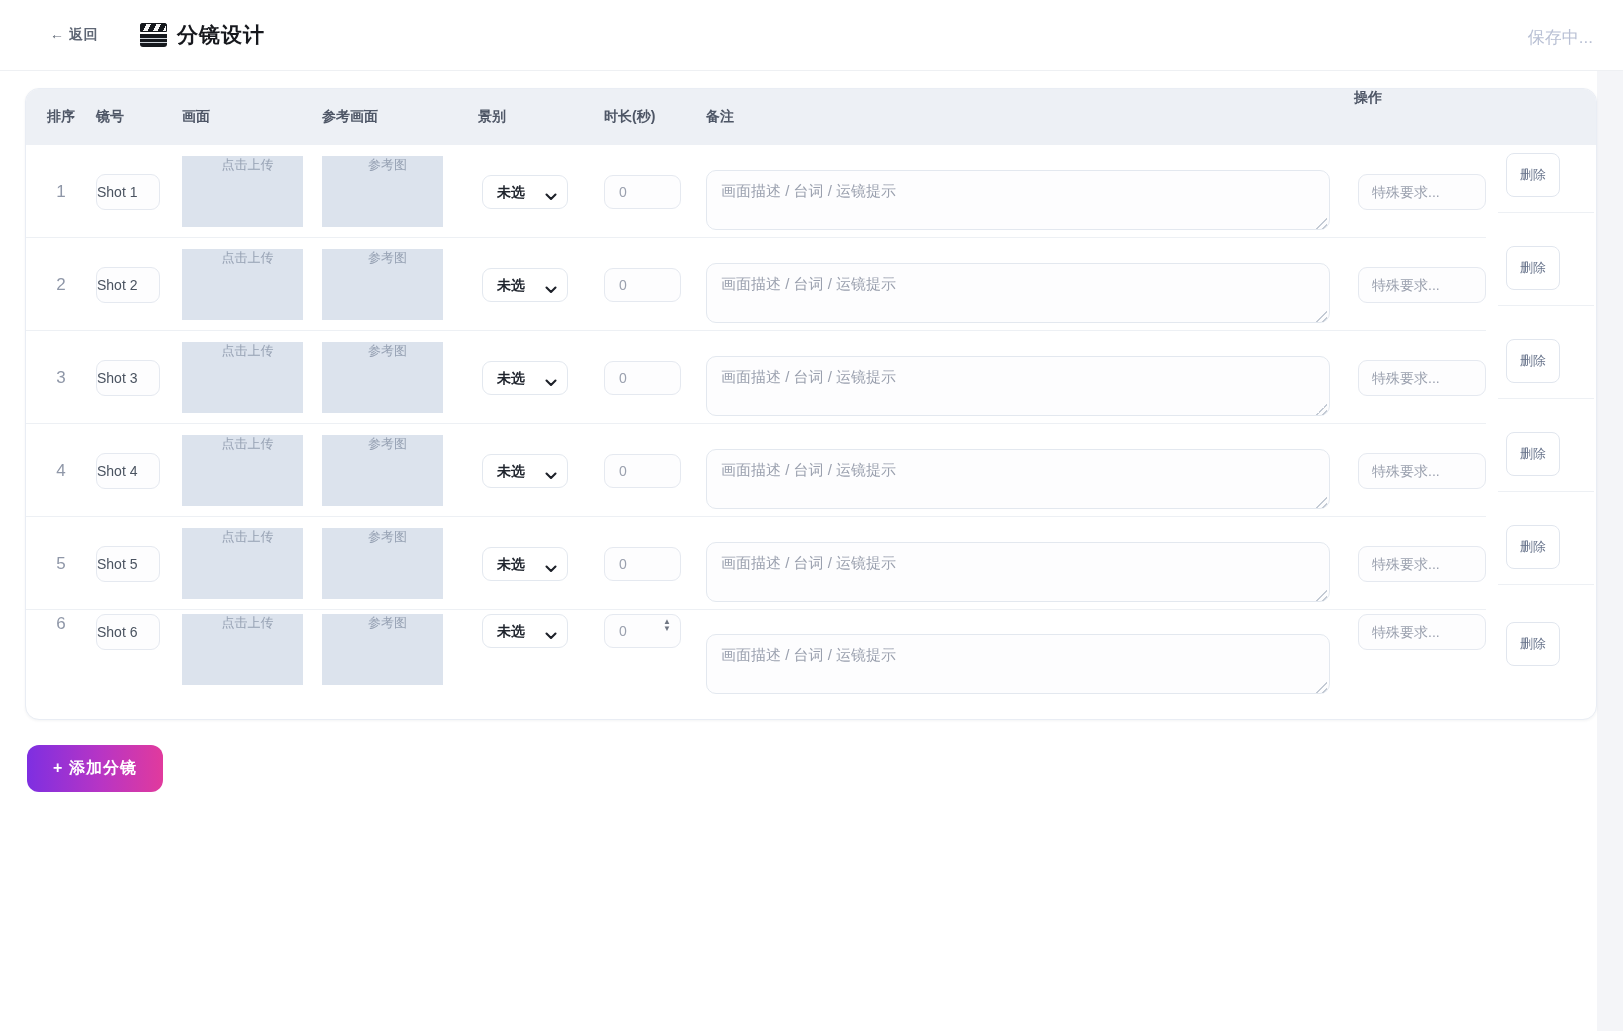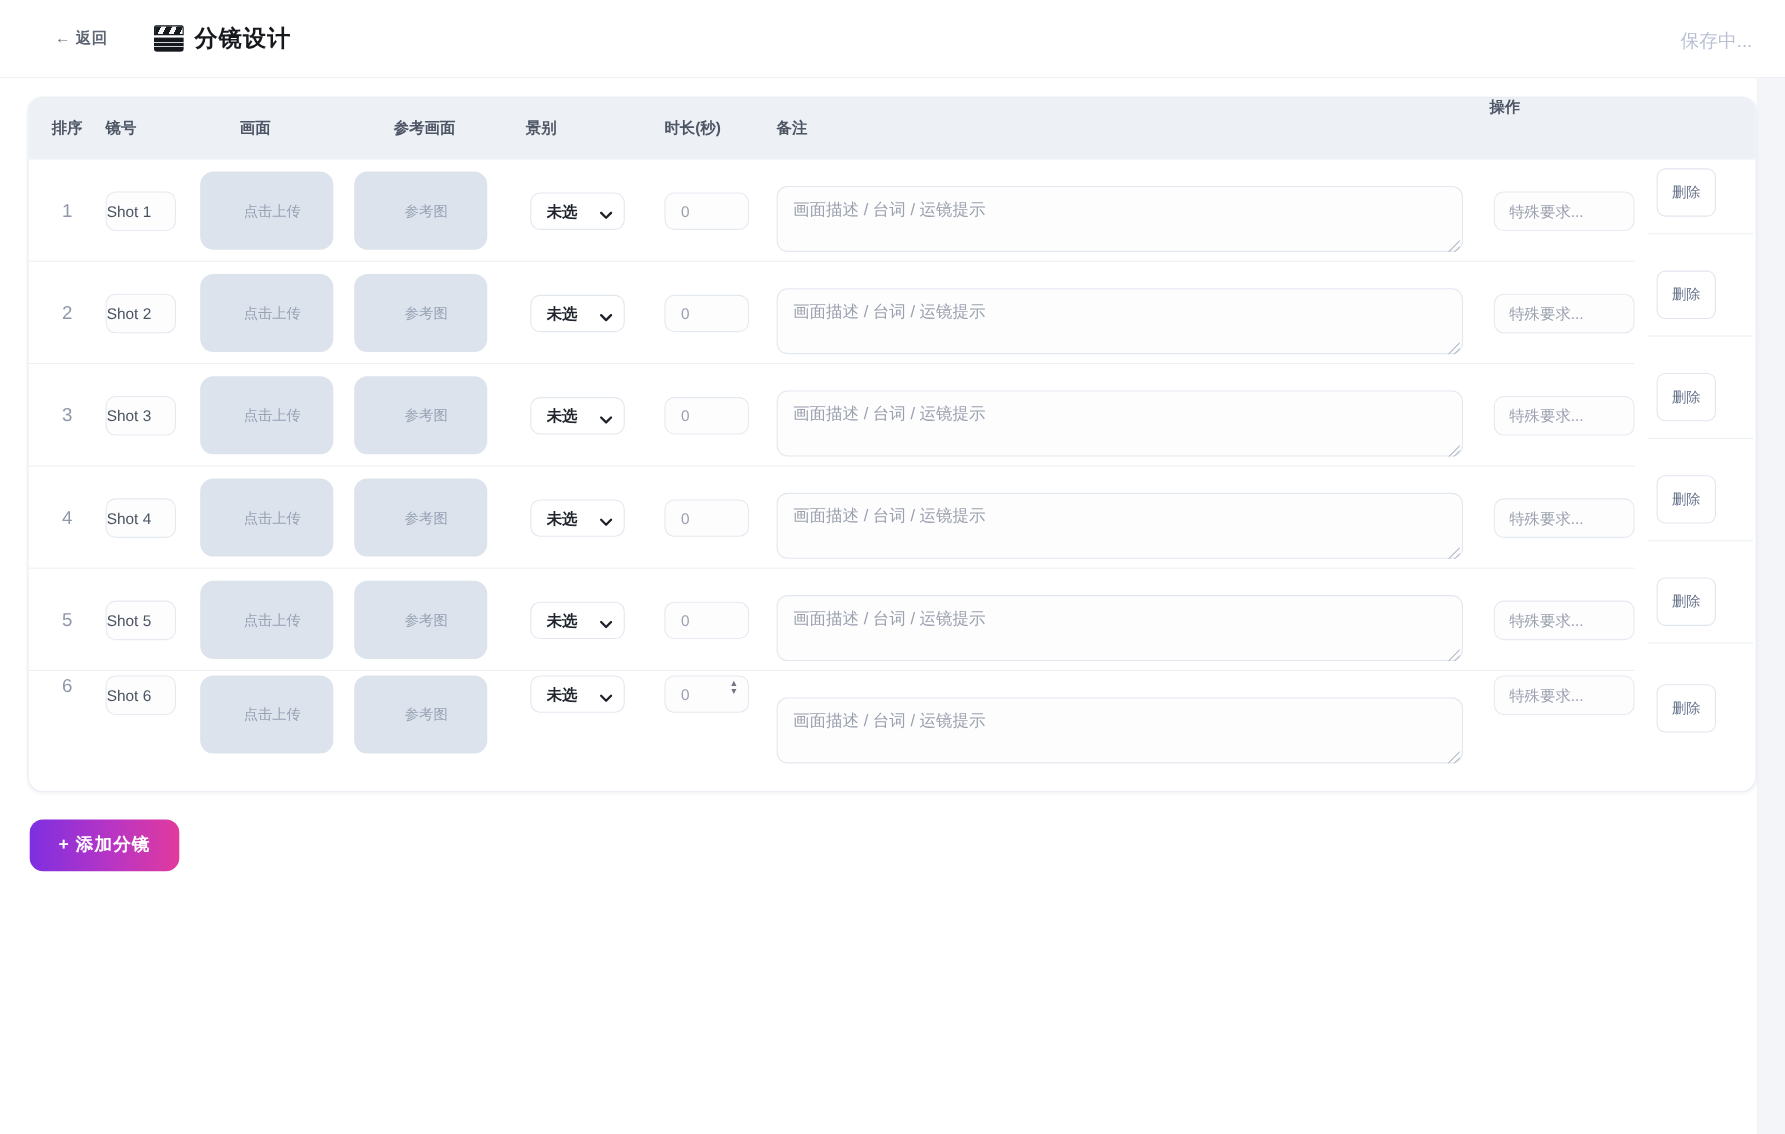--- a/index.html
+++ b/index.html
@@ -43,21 +43,21 @@
   .grid-row {
     display:grid;
     grid-template-columns:70px 78px 140px 140px 120px 120px 652px 152px 100px;
     align-items:center;
   }
   .thead { background:#edf0f5; height:56px; }
   .th {
     font-size:14px; font-weight:700; color:#4e5666; white-space:nowrap;
   }
   .th.c1 { text-align:center; }
-  .th.c3,.th.c4 { padding-left:8px;margin-left:36px; }
+  .th.c3,.th.c4 { padding-left:8px; }
   .th.c5 { padding-left:24px; }
   .th.c6 { padding-left:30px; }
   .th.c7 { padding-left:13px; }
   .th.c8 { padding-left:12px; }
   .th.c9 { padding-left:8px; }
   
   .row { height:93px; position:relative; }
   .row:not(.last)::after {
     content:""; position:absolute; left:0; right:110px; bottom:0; height:1px; background:#edf0f4;
   }
@@ -65,22 +65,22 @@
   .row.last .cell { margin-top:4px; }
   .cell { display:flex; align-items:center; }
   .c1 { justify-content:center; }
   .order-num { font-size:17px; color:#8f97a8; font-weight:500; }
   .shot-input {
     width:64px; height:36px; border:1px solid #e5e9f0; border-radius:9px;
     font-size:14px; color:#4a5360; text-align:left; background:#fdfdfe; outline:none;
     font-family:inherit;
   }
   .upload-box {
-    width:121px; height:71px; margin-left:8px; background:#dce3ed; border-radius:12px;
-    display:flex; align-items:center; justify-content:center; cursor:pointer;
+    width:121px; height:71px; margin-left:8px; background:#dce3ed; border-radius:0;
+    display:flex; justify-content:center; cursor:pointer;
     font-size:13px; color:#96a1b3;padding-left:10px;
   }
   .select-wrap { position:relative; margin-left:28px; }
   .shot-select {
     width:86px; height:34px; border:1px solid #e3e8ef; border-radius:9px; background:#fff;
     font-size:14px; font-weight:600; color:#1f242d; padding:0 0 0 14px;
     appearance:none; -webkit-appearance:none; outline:none; cursor:pointer; font-family:inherit;
   }
   .chevron { position:absolute; right:11px; top:12px; pointer-events:none; }
   .num-wrap { position:relative; margin-left:30px; }

